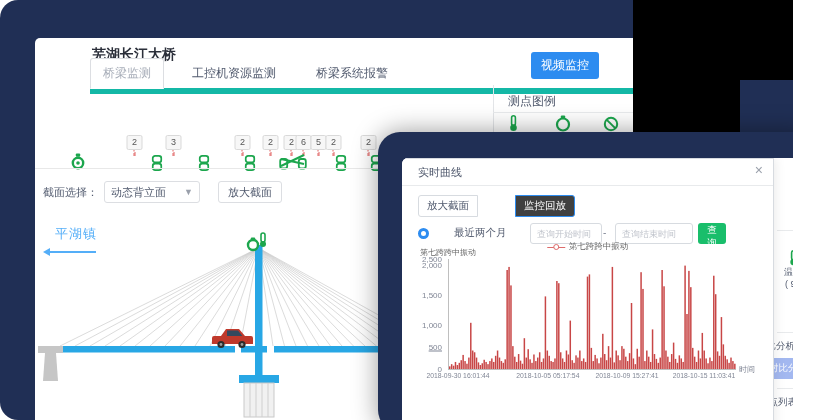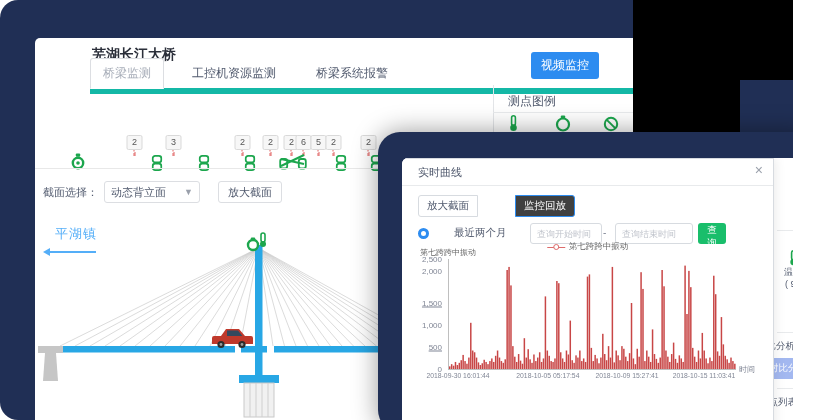--- a/index.html
+++ b/index.html
@@ -335,22 +335,22 @@
           <span class="lg-mark">
               <i></i>
               <b></b>
             </span>
           <span>第七跨跨中振动</span>
         </div>
         <div class="axis-title">第七跨跨中振动</div>
 
         <div id="yticks">
             <span style="top: 0px;">2,500</span>
-            <span style="top: 12px;">2,000</span>
-            <span style="top: 44px; text-decoration: underline;">1,500</span>
+            <span style="top: 6px;">2,000</span>
+            <span style="top: 36px;">1,500</span>
             <span style="top: 66px;">1,000</span>
             <span style="top: 88px; text-decoration: underline;">500</span>
             <span style="top: 110px;">0</span>
           </div>
         <div class="plot">
           <svg id="bars-svg" width="287" height="110" viewBox="0 0 287 110" preserveAspectRatio="none">
               <rect x="0.00" y="107.36" width="1.49" height="2.64" fill="#c84646"></rect>
               <rect x="1.91" y="105.16" width="1.49" height="4.84" fill="#c84646"></rect>
               <rect x="3.83" y="106.70" width="1.49" height="3.30" fill="#c84646"></rect>
               <rect x="5.74" y="102.96" width="1.49" height="7.04" fill="#c84646"></rect>

